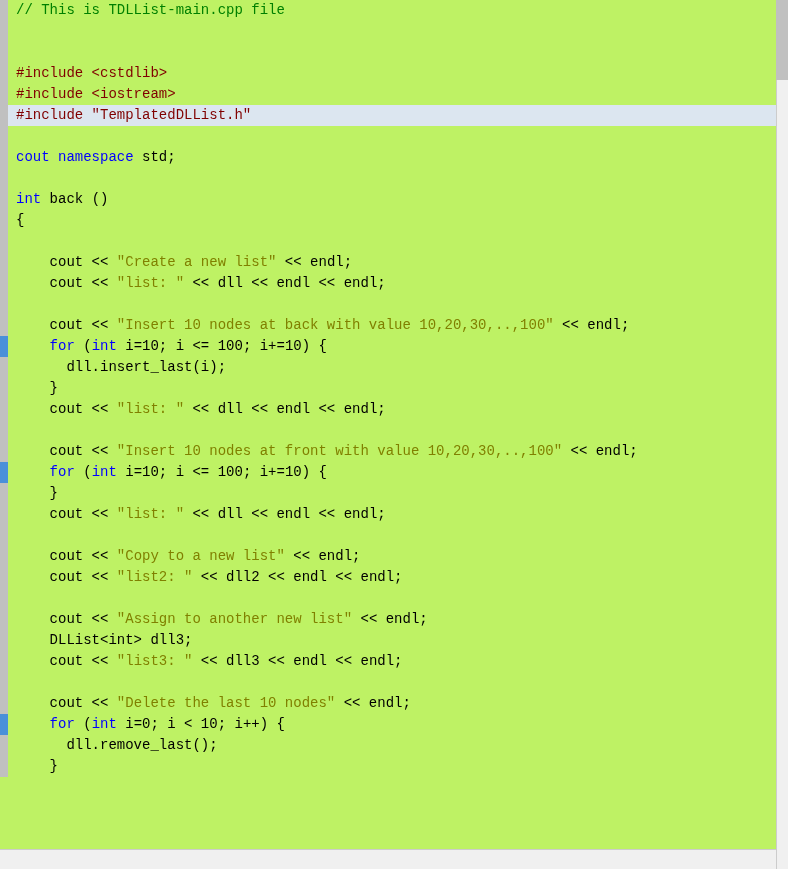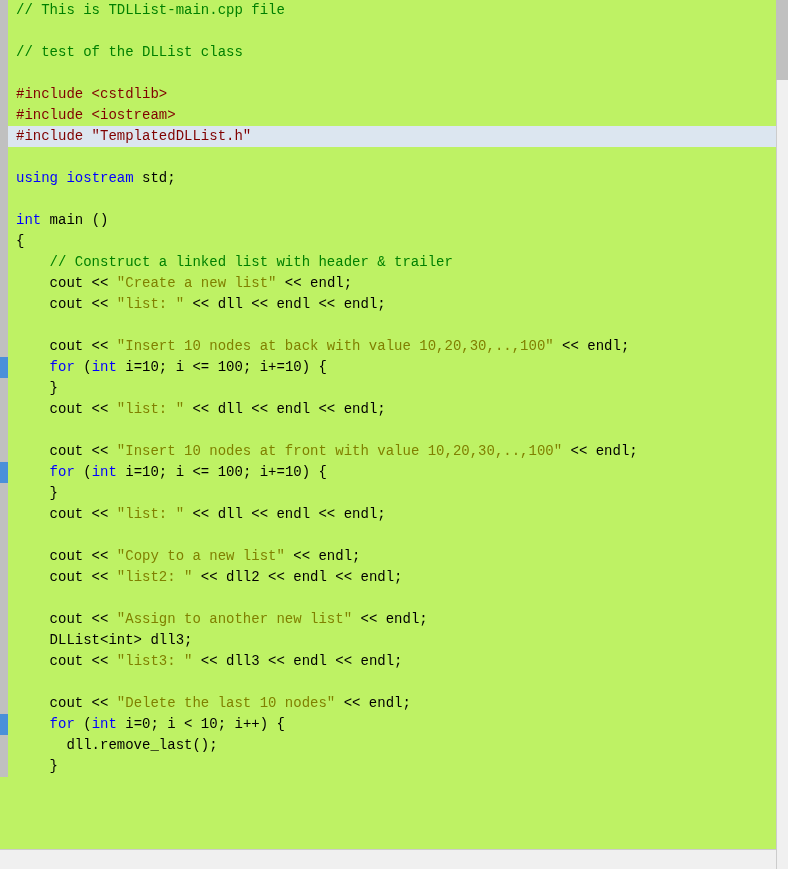--- a/index.html
+++ b/index.html
@@ -111,81 +111,81 @@
   <div class="line">
         <div class="line-marker"></div>
         <div class="line-content"><span class="c-comment">// This is TDLList-main.cpp file</span></div>
       </div>
       <div class="line">
         <div class="line-marker"></div>
         <div class="line-content">&nbsp;</div>
       </div>
       <div class="line">
         <div class="line-marker"></div>
-        <div class="line-content"><span class="c-comment">// test of the DLList class</span></div>
-      </div>
-      <div class="line">
-        <div class="line-marker"></div>
         <div class="line-content">&nbsp;</div>
       </div>
       <div class="line">
         <div class="line-marker"></div>
         <div class="line-content"><span class="c-preprocessor">#include &lt;cstdlib&gt;</span></div>
       </div>
       <div class="line">
         <div class="line-marker"></div>
         <div class="line-content"><span class="c-preprocessor">#include &lt;iostream&gt;</span></div>
       </div>
       <div class="line highlighted">
         <div class="line-marker"></div>
         <div class="line-content"><span class="c-preprocessor">#include "TemplatedDLList.h"</span></div>
       </div>
       <div class="line">
         <div class="line-marker"></div>
         <div class="line-content">&nbsp;</div>
       </div>
       <div class="line">
         <div class="line-marker"></div>
-        <div class="line-content"><span class="c-keyword">using</span><span class="c-normal"> </span><span class="c-keyword">iostream</span><span class="c-normal"> std;</span></div>
-      </div>
-      <div class="line">
-        <div class="line-marker"></div>
-        <div class="line-content">&nbsp;</div>
-      </div>
-      <div class="line">
-        <div class="line-marker"></div>
-        <div class="line-content"><span class="c-keyword">int</span><span class="c-normal"> main ()</span></div>
+        <div class="line-content"><span class="c-keyword">cout</span><span class="c-normal"> </span><span class="c-keyword">namespace</span><span class="c-normal"> std;</span></div>
+      </div>
+      <div class="line">
+        <div class="line-marker"></div>
+        <div class="line-content">&nbsp;</div>
+      </div>
+      <div class="line">
+        <div class="line-marker"></div>
+        <div class="line-content"><span class="c-keyword">int</span><span class="c-normal"> back ()</span></div>
       </div>
       <div class="line">
         <div class="line-marker"></div>
         <div class="line-content"><span class="c-normal">{</span></div>
       </div>
       <div class="line">
         <div class="line-marker"></div>
-        <div class="line-content"><span class="c-normal">    </span><span class="c-comment">// Construct a linked list with header &amp; trailer</span></div>
+        <div class="line-content"><span class="c-normal">    </span></div>
       </div>
       <div class="line">
         <div class="line-marker"></div>
         <div class="line-content"><span class="c-normal">    cout &lt;&lt; </span><span class="c-string">"Create a new list"</span><span class="c-normal"> &lt;&lt; endl;</span></div>
       </div>
       <div class="line">
         <div class="line-marker"></div>
         <div class="line-content"><span class="c-normal">    cout &lt;&lt; </span><span class="c-string">"list: "</span><span class="c-normal"> &lt;&lt; dll &lt;&lt; endl &lt;&lt; endl;</span></div>
       </div>
       <div class="line">
         <div class="line-marker"></div>
         <div class="line-content">&nbsp;</div>
       </div>
       <div class="line">
         <div class="line-marker"></div>
         <div class="line-content"><span class="c-normal">    cout &lt;&lt; </span><span class="c-string">"Insert 10 nodes at back with value 10,20,30,..,100"</span><span class="c-normal"> &lt;&lt; endl;</span></div>
       </div>
       <div class="line">
         <div class="line-marker active"></div>
         <div class="line-content"><span class="c-normal">    </span><span class="c-keyword">for</span><span class="c-normal"> (</span><span class="c-keyword">int</span><span class="c-normal"> i=10; i &lt;= 100; i+=10) {</span></div>
+      </div>
+      <div class="line">
+        <div class="line-marker"></div>
+        <div class="line-content"><span class="c-normal">      dll.insert_last(i);</span></div>
       </div>
       <div class="line">
         <div class="line-marker"></div>
         <div class="line-content"><span class="c-normal">    }</span></div>
       </div>
       <div class="line">
         <div class="line-marker"></div>
         <div class="line-content"><span class="c-normal">    cout &lt;&lt; </span><span class="c-string">"list: "</span><span class="c-normal"> &lt;&lt; dll &lt;&lt; endl &lt;&lt; endl;</span></div>
       </div>
       <div class="line">

